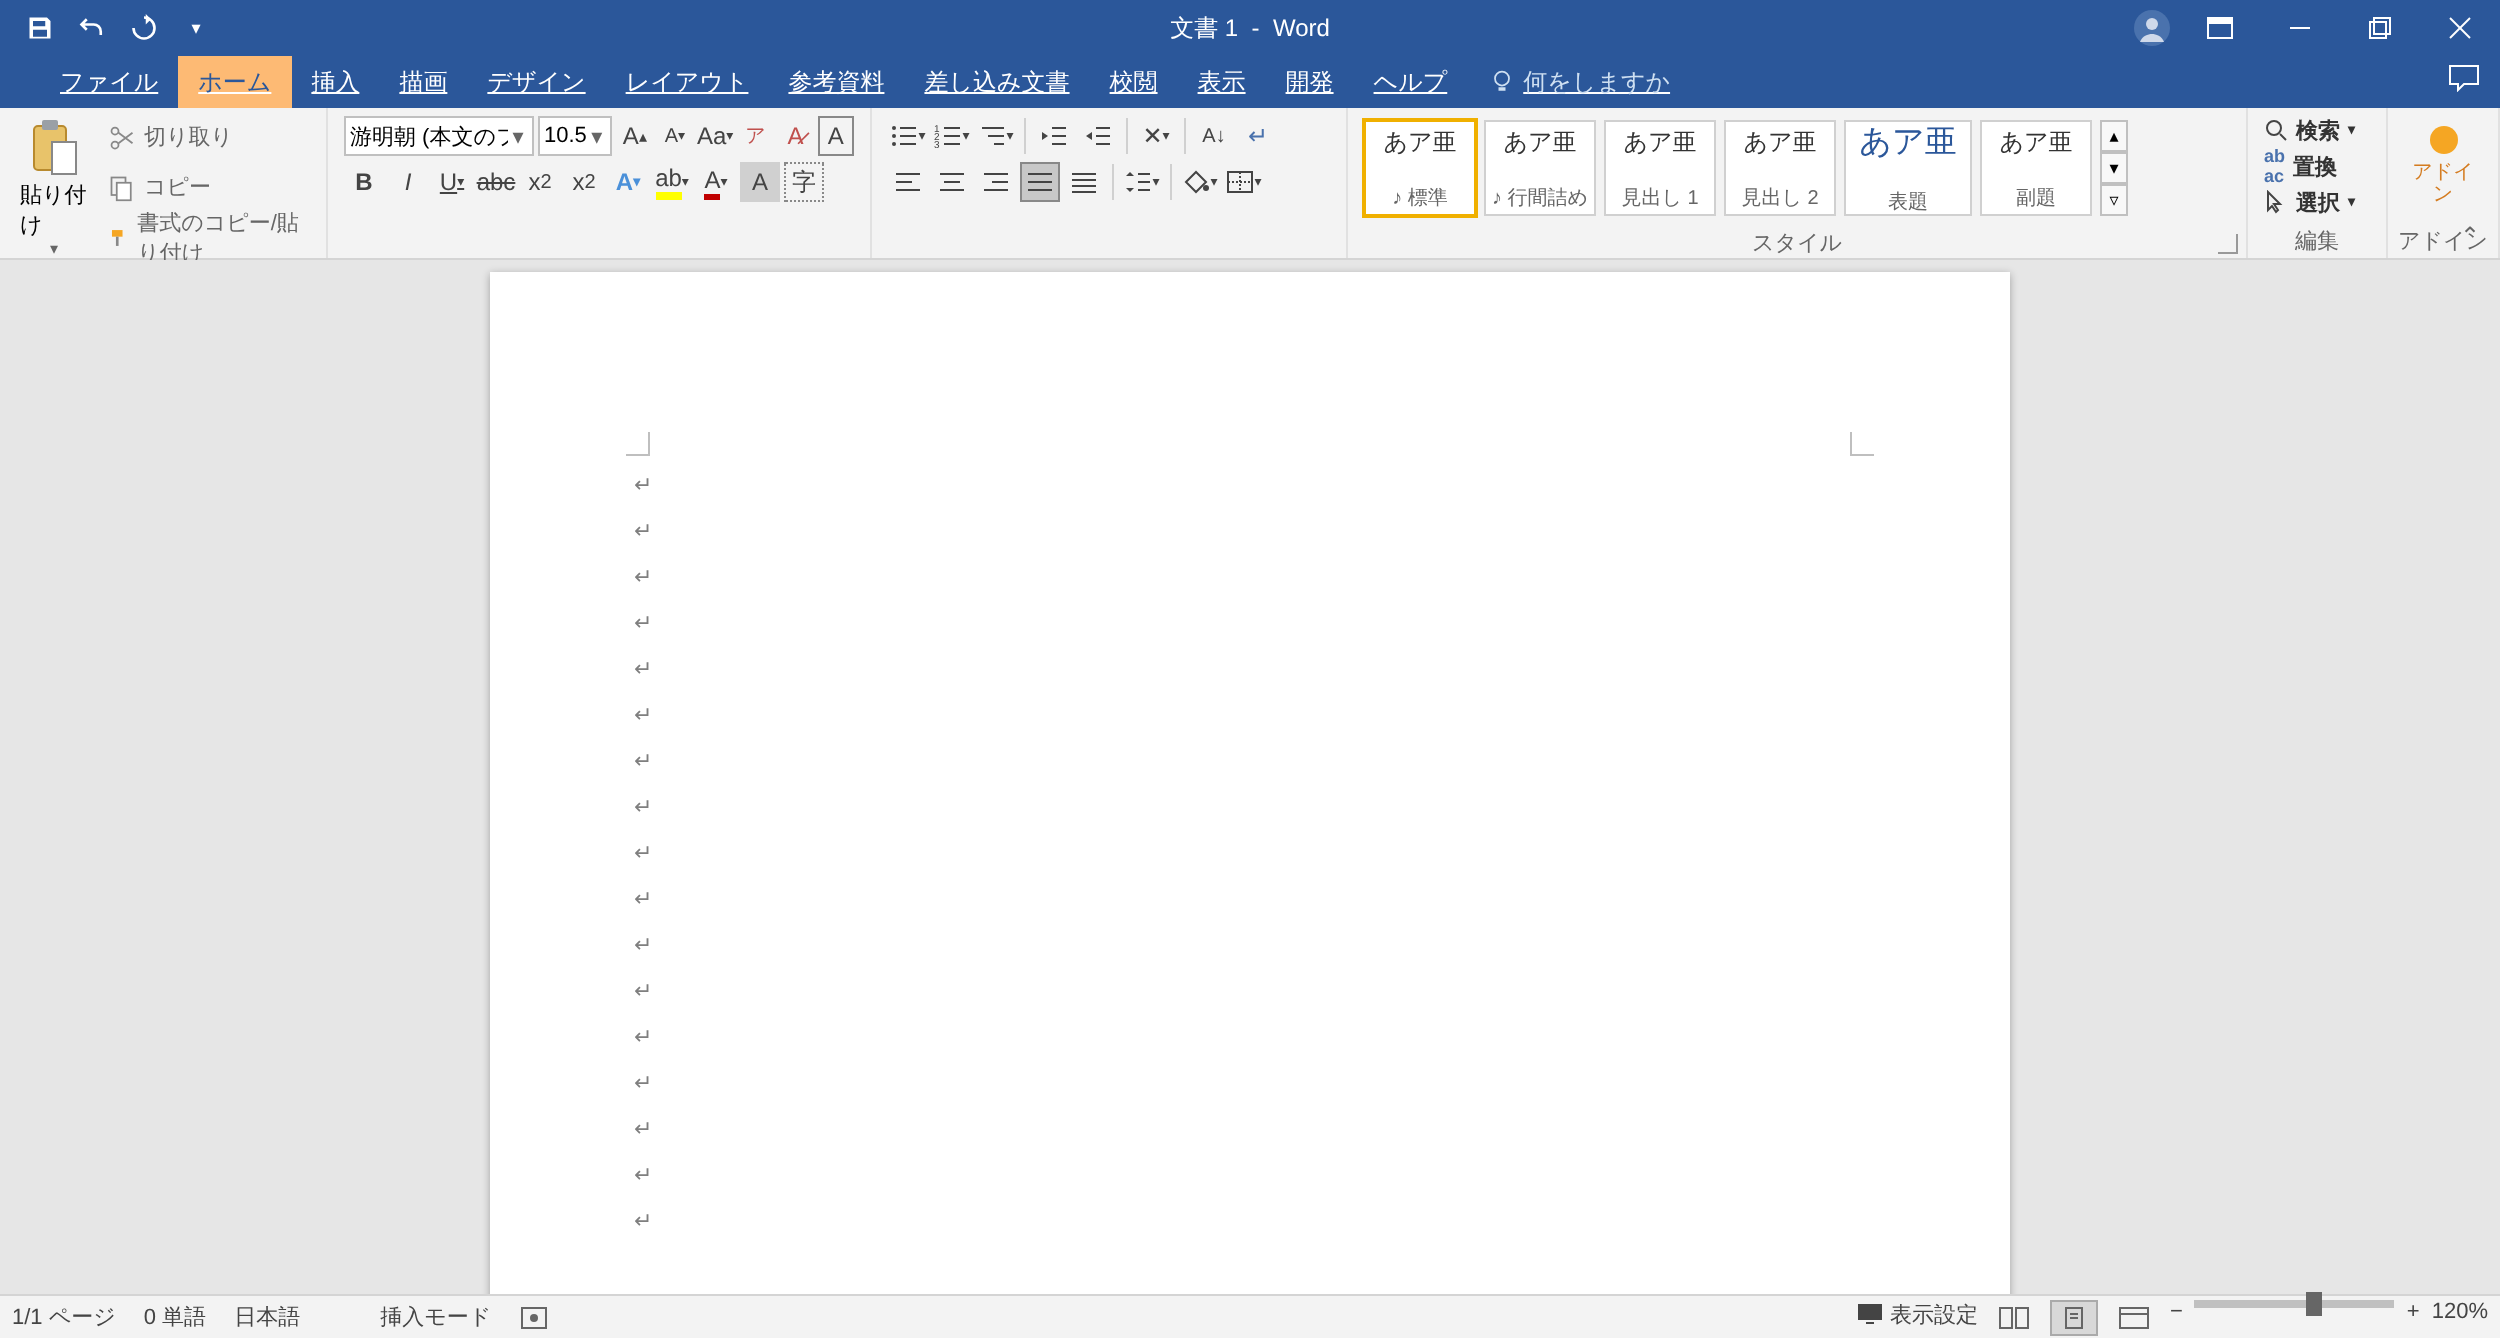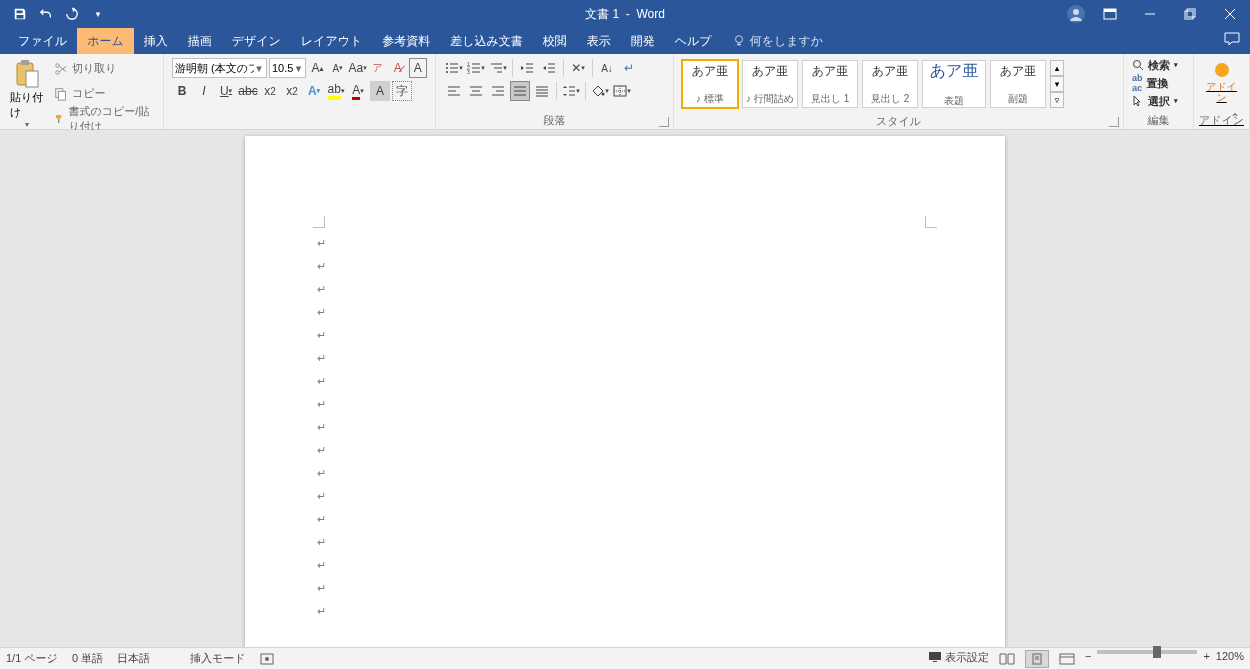--- a/index.html
+++ b/index.html
@@ -6,21 +6,21 @@
 body { width: 1250px; height: 669px; background: #e6e6e6; display: flex; flex-direction: column; overflow: hidden; font-size: 12px; }
 
 .titlebar { background: #2b579a; color: #fff; height: 28px; display: flex; align-items: center; position: relative; }
 .qat { display: flex; align-items: center; gap: 2px; padding-left: 8px; }
 .qat-btn { width: 24px; height: 24px; display: flex; align-items: center; justify-content: center; cursor: pointer; color: #fff; }
 .title-center { position: absolute; left: 50%; transform: translateX(-50%); font-size: 12px; }
 .win-controls { margin-left: auto; display: flex; align-items: center; }
 .win-btn { width: 40px; height: 28px; display: flex; align-items: center; justify-content: center; cursor: pointer; }
 .acct { width: 28px; height: 28px; display:flex; align-items:center; justify-content:center; }
 
-.tabbar { background: #2b579a; color: #fff; height: 26px; display: flex; align-items: stretch; padding-left: 8px; position:relative; }
+.tabbar { background: #2b579a; color: #fff; height: 26px; display: flex; align-items: stretch; padding-left: 20px; position:relative;text-decoration:underline; }
 .tab { padding: 0 10px; display: flex; align-items: center; font-size: 12px; cursor: pointer; }
 .tab.active { background: #fdba74; color: #2b579a; }
 .tell-me { display: flex; align-items: center; gap: 4px; padding: 0 10px; color: #cfe0f2; }
 .share-icon { position:absolute; right:10px; top:4px; color:#fff; }
 
 .ribbon { background: #f3f3f3; height: 76px; display: flex; border-bottom: 1px solid #d4d4d4; }
 .group { border-right: 1px solid #e1e1e1; display: flex; flex-direction: column; position:relative; }
 .group-body { flex: 1; display: flex; padding: 2px 4px; }
 .group-label { height: 18px; display: flex; align-items: center; justify-content: center; font-size: 11px; color: #666; position:relative; }
 .group-label .launcher { position:absolute; right:4px; bottom:2px; width:10px;height:10px; border:1px solid #999; border-top:none; border-left:none; }
@@ -371,24 +371,20 @@
               <svg width="14" height="12">
                 <rect x="1" y="1" width="12" height="10" fill="none" stroke="#444"></rect>
                 <line x1="1" y1="6" x2="13" y2="6" stroke="#444" stroke-dasharray="1"></line>
                 <line x1="7" y1="1" x2="7" y2="11" stroke="#444" stroke-dasharray="1"></line>
               </svg>
               <span style="font-size:7px;">▾</span>
             </div>
       </div>
     </div>
       </div>
-    <div class="group-label">
-        <span>段落</span>
-        <div class="launcher"></div>
-      </div>
   </div>
 
   <div class="group" style="flex:1;">
     <div class="group-body">
       <div class="styles-gallery" id="styles-gallery">
           <div class="style-item sel">
             <div class="prev">あア亜</div>
             <div class="nm">♪ 標準</div>
           </div>
           <div class="style-item">
@@ -446,21 +442,21 @@
         <span>選択</span>
             <span style="font-size:7px;">▾</span>
       </div>
     </div>
       </div>
     <div class="group-label">
         <span>編集</span>
       </div>
   </div>
 
-  <div class="group" style="width:56px;text-decoration:underline;">
+  <div class="group" style="width:56px;">
     <div class="group-body">
       <div class="addin-btn">
         <div class="dot"></div>
         <span style="font-size:10px;margin-top:4px;text-align:center;line-height:11px;">アドイン</span>
       </div>
     </div>
     <div class="group-label">
         <span>アドイン</span>
       </div>
   </div>

